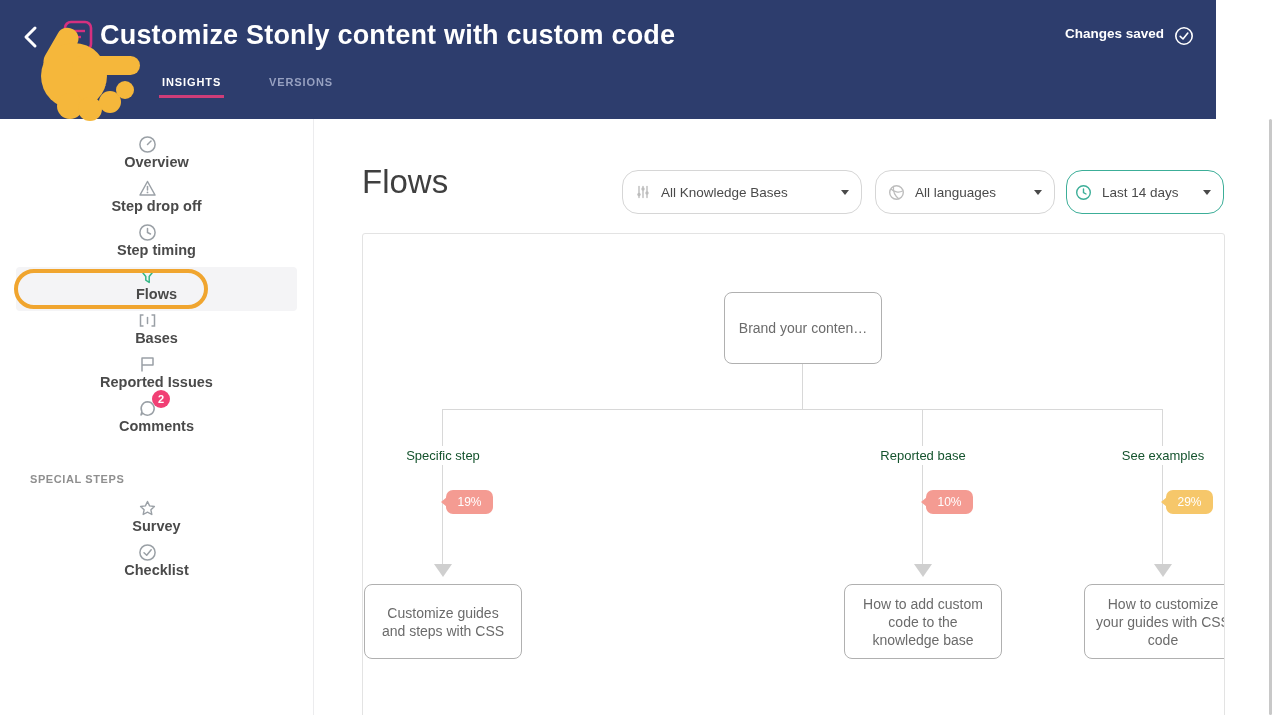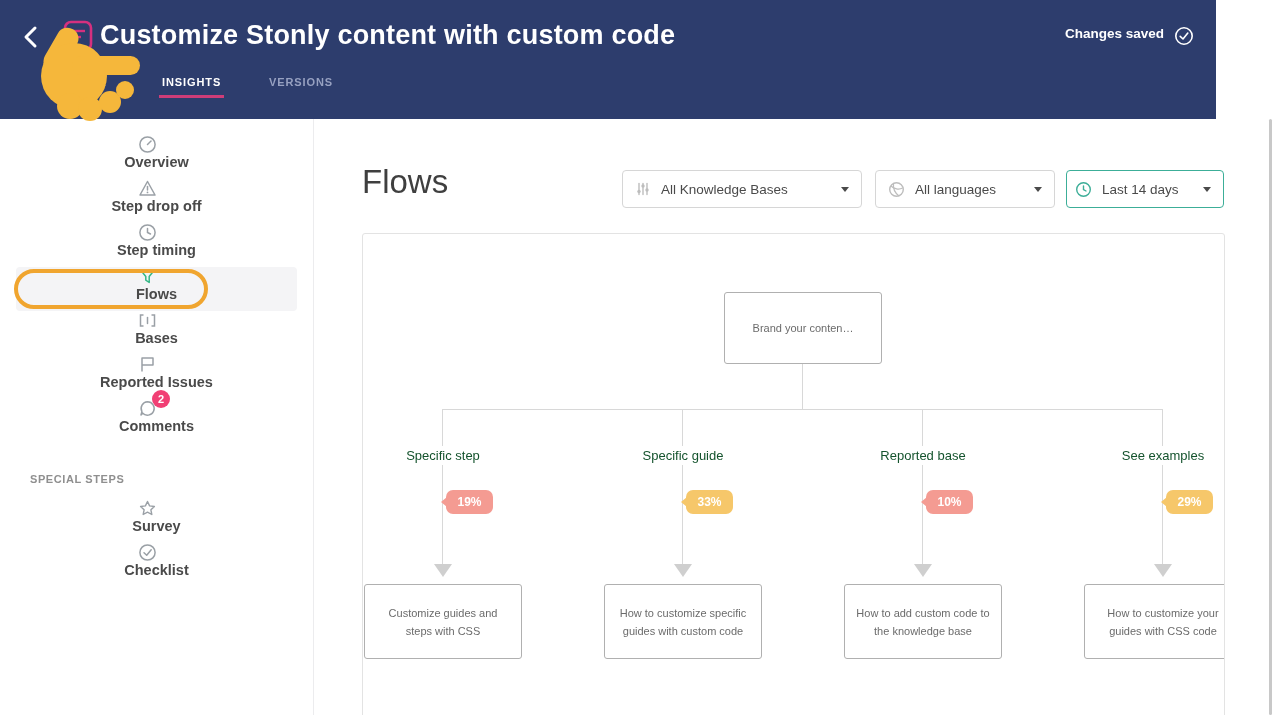--- a/index.html
+++ b/index.html
@@ -29,36 +29,36 @@
   .nav-item .nic { width:19px; height:19px; margin-right:19px; flex:0 0 auto; display:flex; align-items:center; }
   .nav-item .nlabel { font-size:14.5px; font-weight:600; color:#4a4a4a; }
   .nav-item.active { background:#f4f4f6; }
   .flow-oval { position:absolute; left:14px; top:150px; width:194px; height:40px; border:4px solid #f0a52f; border-radius:22px; z-index:6; pointer-events:none; }
   .count-badge { margin-left:9px; width:18px; height:18px; border-radius:50%; background:#f13f74; color:#fff; font-size:11px; font-weight:700; text-align:center; line-height:18px; }
   .section-label { margin:30px 0 14px 30px; font-size:11px; font-weight:600; letter-spacing:.6px; color:#8f8f8f; }
 
   
   .main { position:absolute; left:314px; top:119px; right:0; bottom:0; background:#fff; }
   .main-heading { position:absolute; left:48px; top:44px; font-size:33px; font-weight:400; color:#3f3f3f; }
-  .select { position:absolute; top:51px; height:38px; border:1px solid #d6d6d6; border-radius:4px; background:#fff; display:flex; align-items:center; padding:0 12px; cursor:pointer; }
+  .select { position:absolute; top:51px; height:44px; border:1px solid #d6d6d6; border-radius:16px; background:#fff; display:flex; align-items:center; padding:0 12px; cursor:pointer; }
   .select .slabel { font-size:13.5px; color:#4a4a4a; margin:0 auto 0 10px; }
   .select .caret { width:0; height:0; border-left:4.5px solid transparent; border-right:4.5px solid transparent; border-top:5.5px solid #4a4a4a; margin-left:12px; }
   .sel-kb { left:308px; width:240px; }
   .sel-lang { left:561px; width:180px; }
   .sel-date { left:752px; width:158px; border:1px solid #3cae98;padding-left:8px; }
 
   .panel { position:absolute; left:48px; top:114px; width:863px; height:500px; border:1px solid #e3e3e3; border-radius:3px; background:#fff; overflow:hidden; }
-  .node { position:absolute; border:1px solid #b0b0b0; border-radius:3px; background:#fff; display:flex; align-items:center; justify-content:center; text-align:center; color:#6b6b6b; font-size:11px; line-height:18px; padding:8px 11px; cursor:pointer; }
+  .node { position:absolute; border:1px solid #b0b0b0; border-radius:8px; background:#fff; display:flex; align-items:center; justify-content:center; text-align:center; color:#6b6b6b; font-size:14px; line-height:18px; padding:8px 11px; cursor:pointer; }
   .root-node { left:361px; top:58px; width:158px; height:72px; }
   .root-vline { position:absolute; left:439px; top:130px; width:1px; height:45px; background:#d8d8d8; }
   .hline { position:absolute; left:80px; top:175px; width:720px; height:1px; background:#d8d8d8; }
   .branch { position:absolute; top:175px; width:160px; height:280px; }
   .bline { position:absolute; left:79px; top:0; width:1px; height:155px; background:#d8d8d8; }
   .blabel { position:absolute; top:37px; left:50%; transform:translateX(-50%); background:#fff; padding:2px 5px; font-size:13px; color:#14532d; white-space:nowrap; z-index:2; }
-  .bbadge { position:absolute; top:81px; left:calc(50% + 3px); width:47px; height:24px; border-radius:7px; color:#fff; font-size:12px; font-weight:700; text-align:center; line-height:24px; z-index:2; }
+  .bbadge { position:absolute; top:81px; left:calc(50% + 3px); width:47px; height:24px; border-radius:7px; color:#fff; font-size:12px; font-weight:400; text-align:center; line-height:24px; z-index:2; }
   .bbadge .tip { position:absolute; left:-5px; top:7px; width:0; height:0; border-top:5px solid transparent; border-bottom:5px solid transparent; }
   .badge-pink { background:#f49b92; }
   .badge-pink .tip { border-right:6px solid #f49b92; }
   .badge-yellow { background:#f6c76a; }
   .badge-yellow .tip { border-right:6px solid #f6c76a; }
   .barrow { position:absolute; top:155px; left:50%; margin-left:-9px; width:0; height:0; border-left:9px solid transparent; border-right:9px solid transparent; border-top:13px solid #cfcfcf; }
   .target-node { top:175px; left:50%; transform:translateX(-50%); width:158px; min-height:75px; }
   .b0 { left:0; } .b1 { left:240px; } .b2 { left:480px; } .b3 { left:720px; }
 
   .scrollbar { position:absolute; right:1px; top:0; bottom:0; width:3px; background:#c8c8c8; border-radius:2px; }
@@ -250,27 +250,20 @@
       <div class="hline"></div>
 
       <div class="branch b0">
         <div class="bline"></div>
         <div class="blabel">Specific step</div>
         <div class="bbadge badge-pink"><i class="tip"></i><span>19%</span></div>
         <div class="barrow"></div>
         <div class="node target-node">Customize guides and steps with CSS</div>
       </div>
 
-      <div class="branch b1">
-        <div class="bline"></div>
-        <div class="blabel">Specific guide</div>
-        <div class="bbadge badge-yellow"><i class="tip"></i><span>33%</span></div>
-        <div class="barrow"></div>
-        <div class="node target-node">How to customize specific guides with custom code</div>
-      </div>
 
       <div class="branch b2">
         <div class="bline"></div>
         <div class="blabel">Reported base</div>
         <div class="bbadge badge-pink"><i class="tip"></i><span>10%</span></div>
         <div class="barrow"></div>
         <div class="node target-node">How to add custom code to the knowledge base</div>
       </div>
 
       <div class="branch b3">

